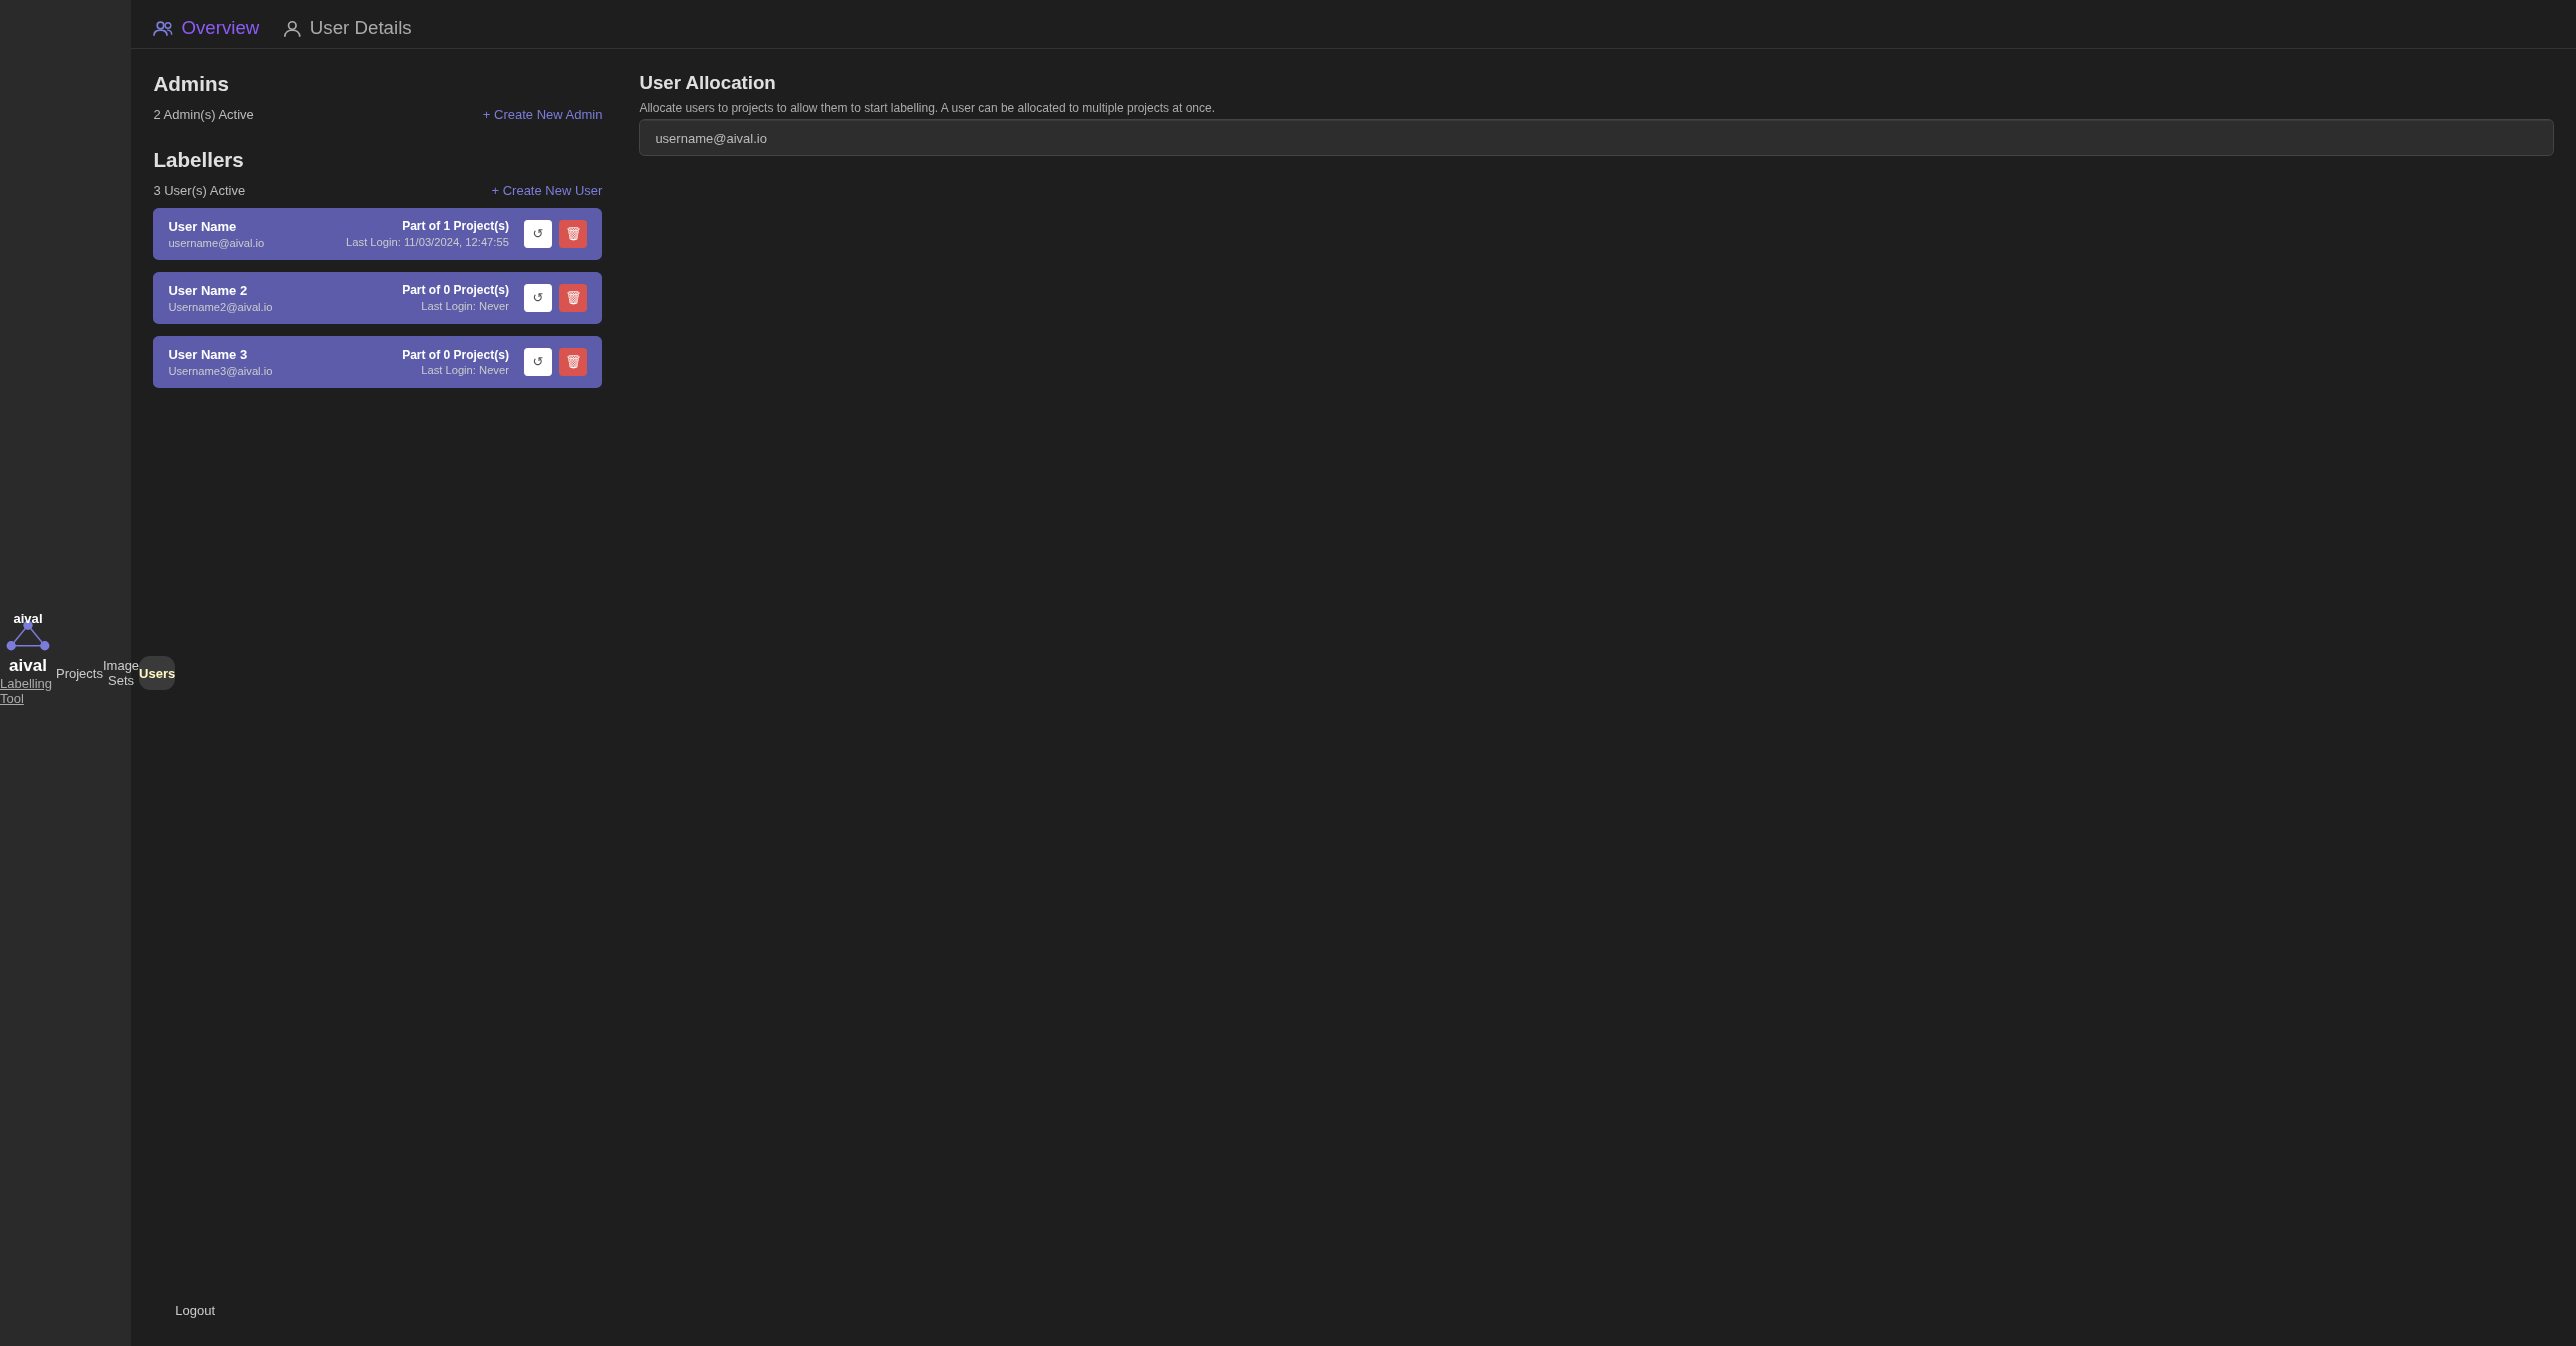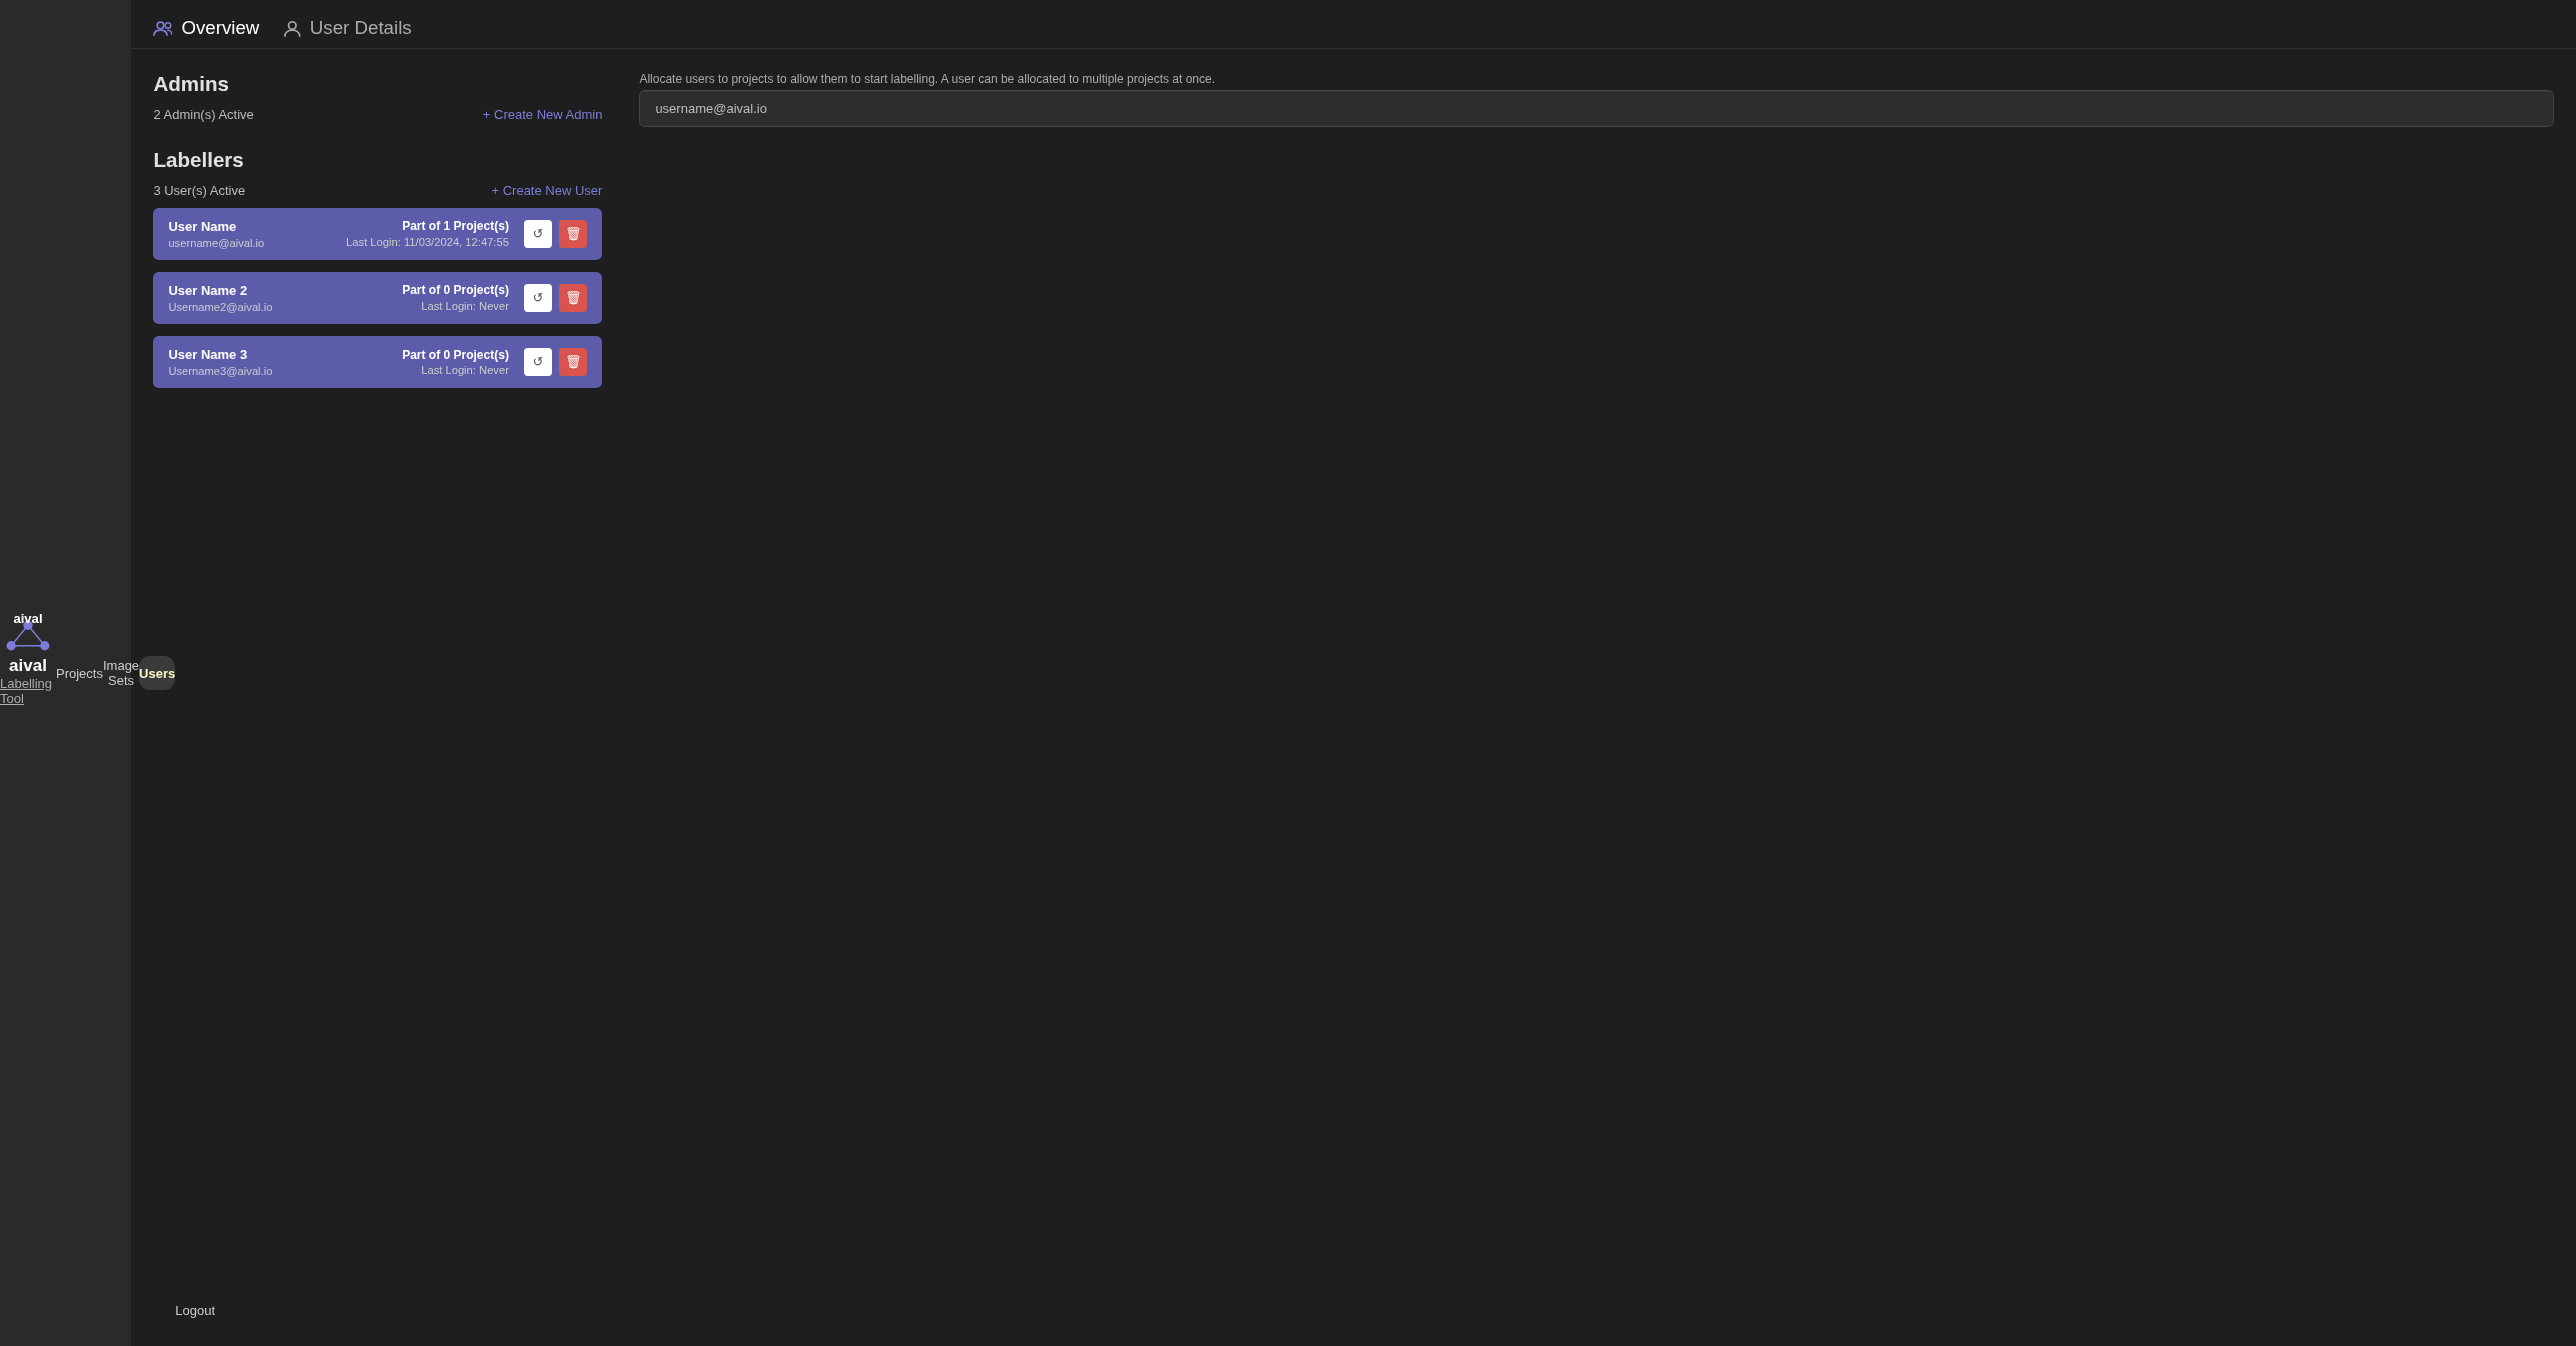--- a/index.html
+++ b/index.html
@@ -71,21 +71,21 @@
       display: flex;
       align-items: center;
       gap: 22.4px;
       border-bottom: 0.9px solid #333;
     }
     .header-tab {
       display: flex;
       align-items: center;
       gap: 7.5px;
       font-size: 18.7px;
-      color: #ffffff;
+      color: #8b5cf6;
       cursor: pointer;
       font-weight: 500;
     }
     .header-tab.inactive {
       color: #aaa;
     }
     .header-tab svg { width: 20.6px; height: 20.6px; }
 
     
     #content {
@@ -370,20 +370,21 @@
             </div>
             <button class="icon-btn reset" title="Reset Password">↺</button>
             <button class="icon-btn delete" title="Delete User">🗑</button>
           </div>
         </div>
 
       </div>
     </div>
 
     <div id="right-panel">
+      <div class="allocation-title">User Allocation</div>
       <div class="allocation-desc">Allocate users to projects to allow them to start labelling. A user can be allocated to multiple projects at once.</div>
 
       <div class="project-allocation-card">
         <div class="project-user-row">username@aival.io</div>
       </div>
     </div>
 
   </div>
 </div>
 

